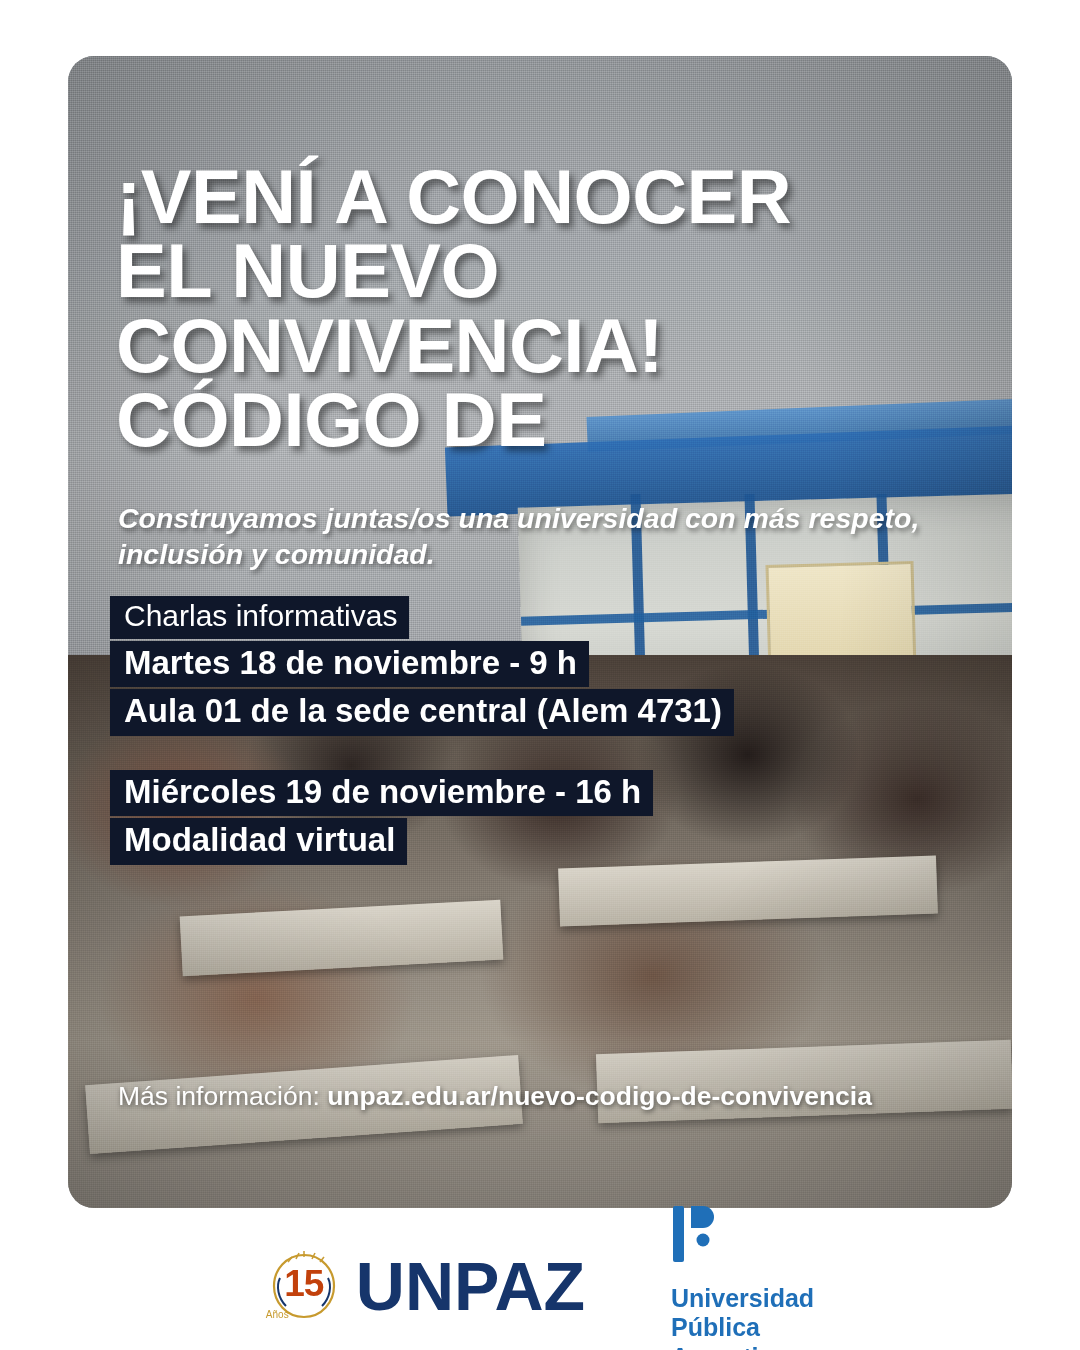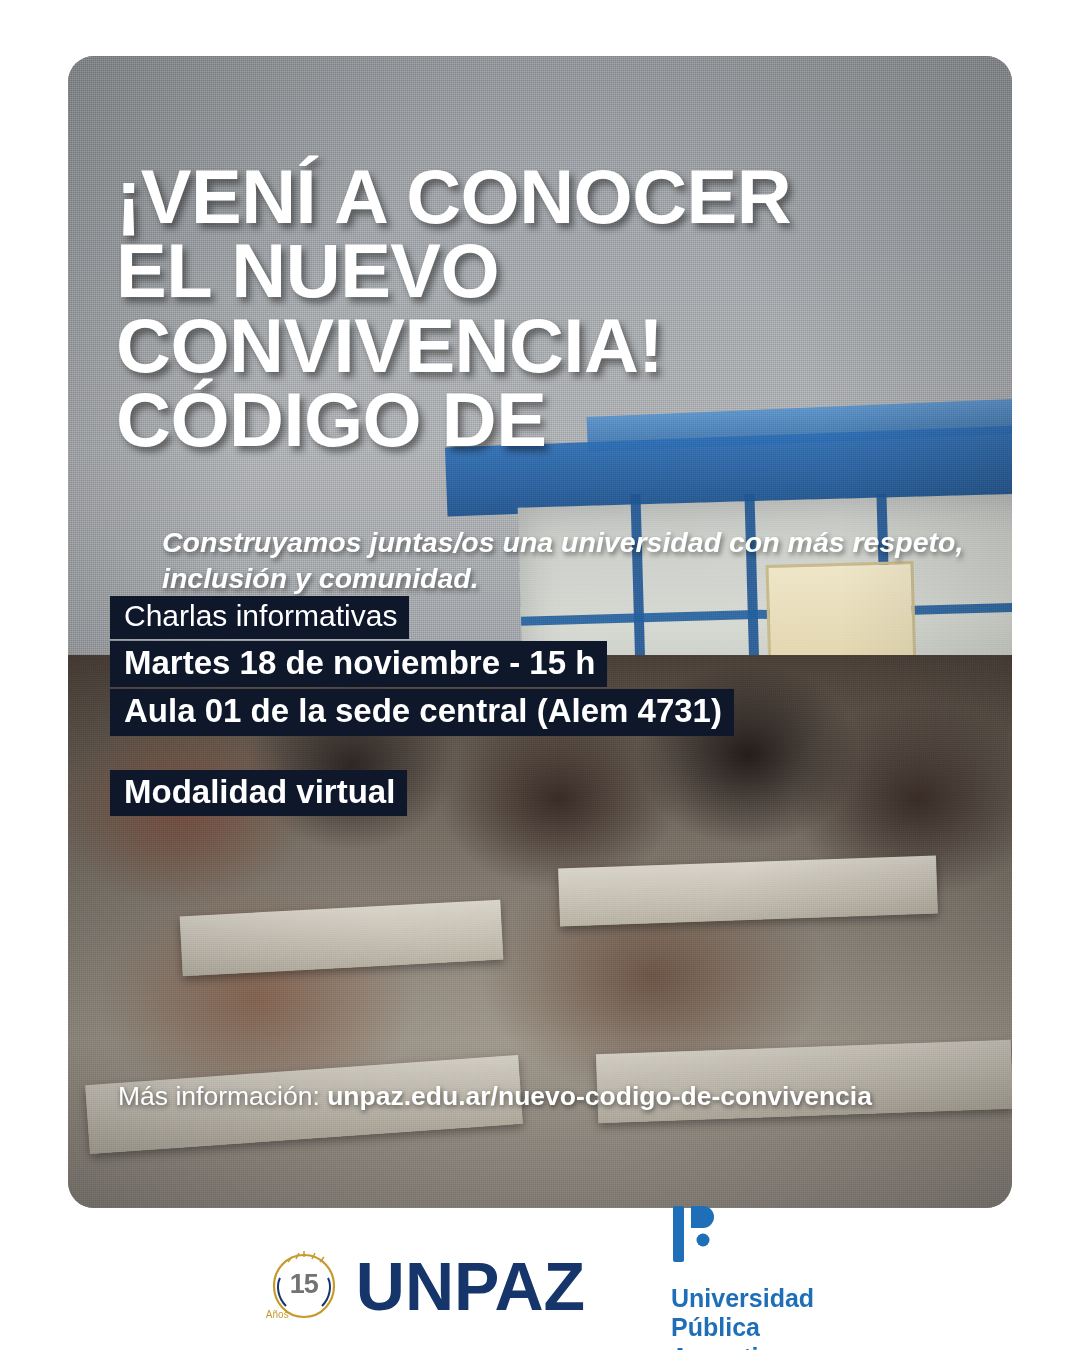--- a/index.html
+++ b/index.html
@@ -148,29 +148,28 @@
     line-height: .98;
     letter-spacing: -0.5px;
     text-transform: uppercase;
     text-shadow: 4px 5px 7px rgba(0,0,0,.45);
   }
   .headline .l { display: block; white-space: nowrap; }
 
   .subheadline {
     position: absolute;
     left: 50px;
-    top: 468px;
+    top: 444px;
     width: 860px;
     color: #ffffff;
     font-style: italic;
     font-weight: 700;
     font-size: 28.5px;
     line-height: 1.28;
     text-shadow: 2px 3px 5px rgba(0,0,0,.45);
-    margin-left: 44px;
   }
 
   .blocks {
     position: absolute;
     left: 42px;
     top: 540px;
     width: 870px;
   }
   .hl {
     display: table;
@@ -224,22 +223,22 @@
     width: 76px; height: 76px;
     position: relative;
   }
   .seal .num {
     position: absolute;
     inset: 0;
     display: flex;
     align-items: center;
     justify-content: center;
     font-weight: 800;
-    font-size: 27px;
-    color: #737373;
+    font-size: 37px;
+    color: #c2410c;
     letter-spacing: -1px;
     padding-bottom: 4px;
   }
   .seal .anios {
     position: absolute;
     bottom: 4px; left: 0; right: 0;
     text-align: left;
     font-size: 10px;
     color: #c79a2e;
   }
@@ -297,23 +296,24 @@
       <span class="l">¡VENÍ A CONOCER</span>
       <span class="l">EL NUEVO</span>
       <span class="l">CONVIVENCIA!</span>
       <span class="l">CÓDIGO DE</span>
     </div>
 
     <div class="subheadline">Construyamos juntas/os una universidad con más respeto, inclusión y comunidad.</div>
 
     <div class="blocks">
       <div class="hl light">Charlas informativas</div>
-      <div class="hl bold">Martes 18 de noviembre - 15 h</div>
+      <div class="hl bold">Martes 18 de noviembre - 9 h</div>
       <div class="hl bold">Aula 01 de la sede central (Alem 4731)</div>
       <div class="group-gap"></div>
+      <div class="hl bold">Miércoles 19 de noviembre - 16 h</div>
       <div class="hl bold">Modalidad virtual</div>
     </div>
 
     <div class="moreinfo">
       <span>Más información: </span><b>unpaz.edu.ar/nuevo-codigo-de-convivencia</b>
     </div>
 
   </div>
 </div>
 

